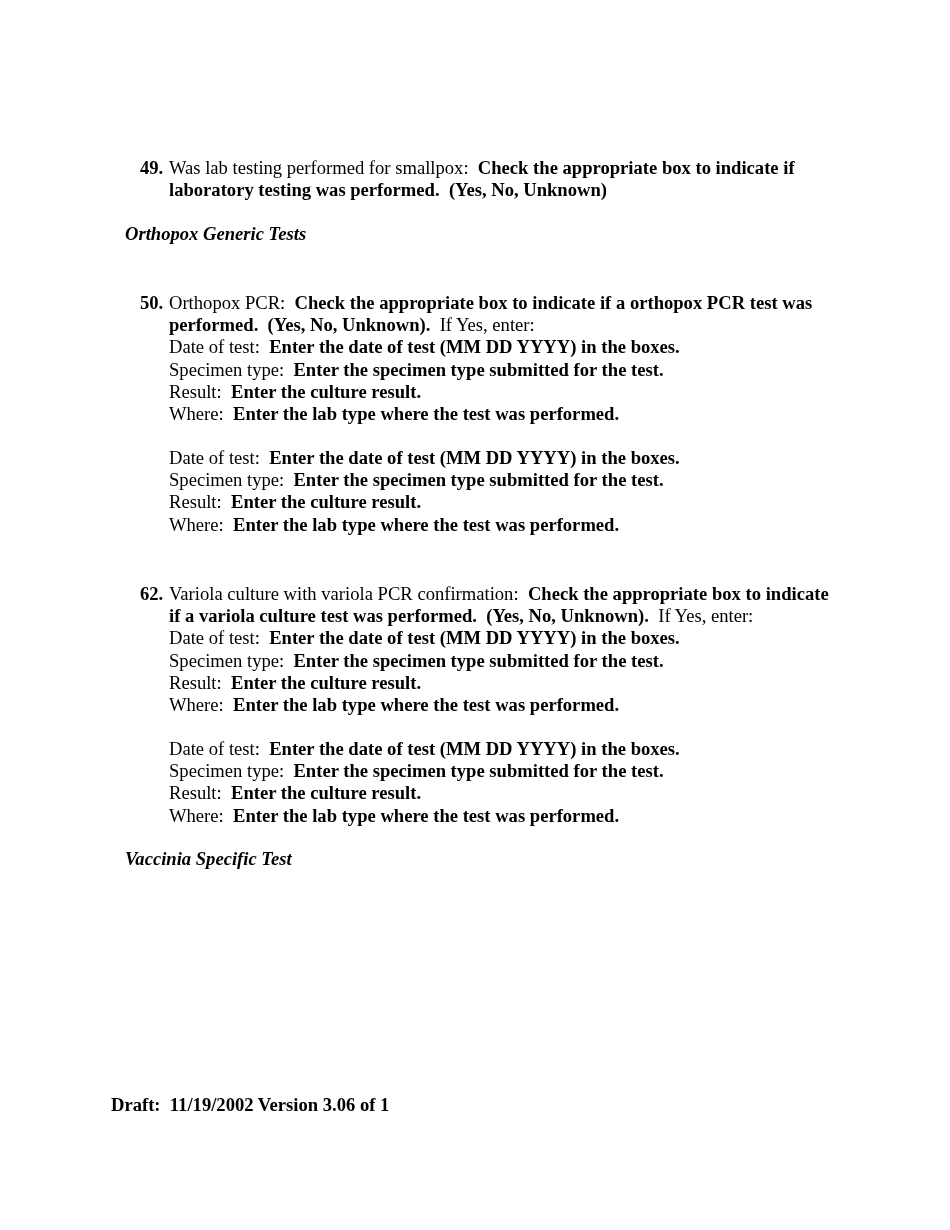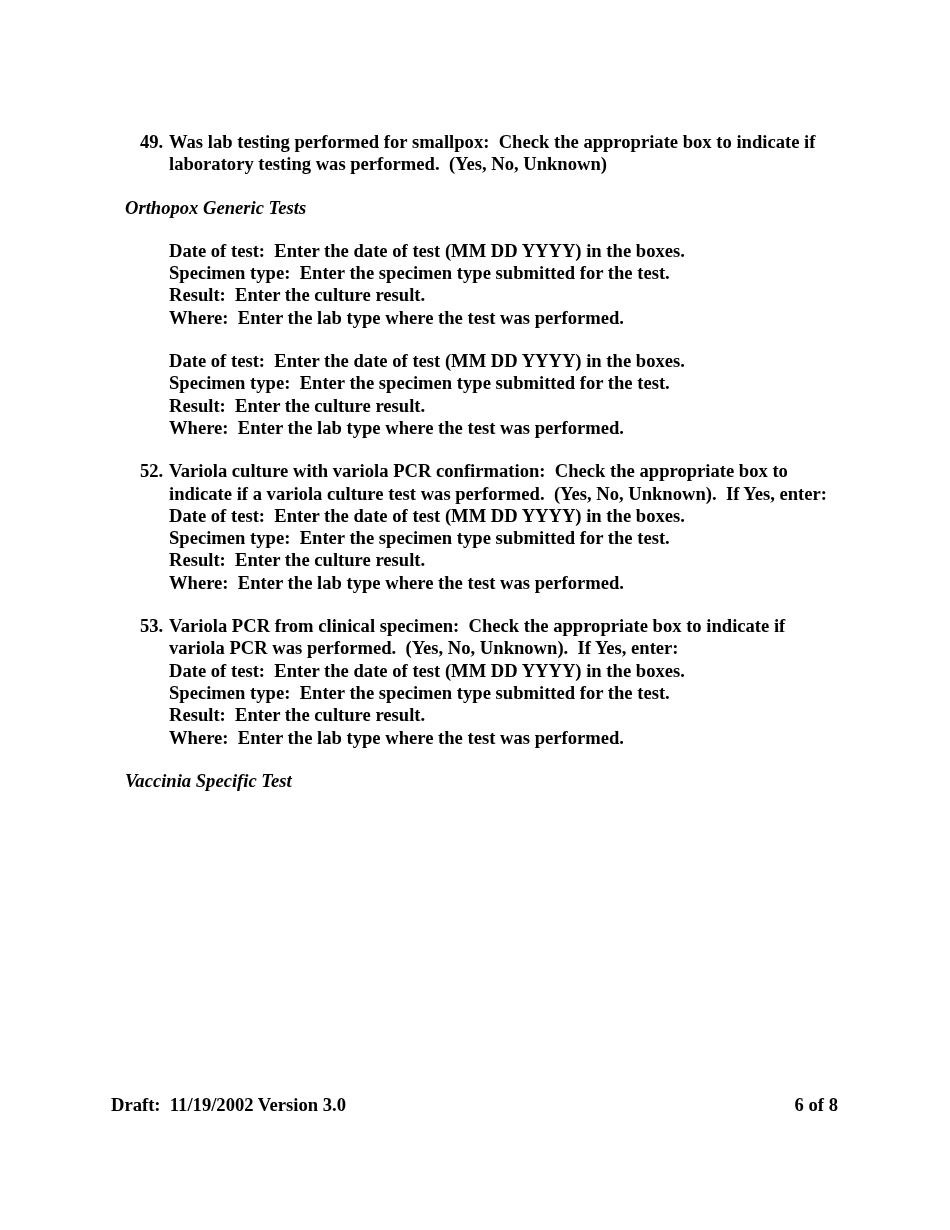--- a/index.html
+++ b/index.html
@@ -15,85 +15,85 @@
     color: #000000;
   }
   .content {
     position: absolute;
     left: 111px;
     top: 131px;
     width: 728px;
   }
   .block { margin-bottom: 21px; }
   span, b { white-space: pre-wrap; font-weight: bold; }
-  b { font-weight: bold; }
+  b { font-weight: normal; }
   .note { font-weight: bold; font-style: italic; }
   .heading { font-weight: bold; font-style: italic; margin-left: 14px; }
   .item { padding-left: 58px; }
   .lead { text-indent: -29px; }
   .num {
     display: inline-block;
     width: 29px;
     text-indent: 0;
     font-weight: bold;
+    margin-top: 26px;
   }
   .detail { text-indent: 0; }
   .footer {
     position: absolute;
     left: 111px;
     right: 112px;
     top: 1094px;
     display: flex;
-    justify-content: space-between;
   }
 </style>
 </head>
 <body>
 
 <div class="content">
 
   <div class="block item">
     <div class="lead"><span class="num">49.</span><b>Was lab testing performed for smallpox:</b><span>  Check the appropriate box to indicate if laboratory testing was performed.  (Yes, No, Unknown)</span></div>
   </div>
 
 
   <div class="block heading">Orthopox Generic Tests</div>
 
   <div class="block item">
+    <div class="lead"><span class="num">50.</span><b>Orthopox PCR:</b><span>  Check the appropriate box to indicate if a orthopox PCR test was performed.  (Yes, No, Unknown).  </span><b>If Yes, enter:</b></div>
     <div class="detail"><b>Date of test:</b><span>  Enter the date of test (MM DD YYYY) in the boxes.</span></div>
     <div class="detail"><b>Specimen type:</b><span>  Enter the specimen type submitted for the test.</span></div>
     <div class="detail"><b>Result:</b><span>  Enter the culture result.</span></div>
     <div class="detail"><b>Where:</b><span>  Enter the lab type where the test was performed.</span></div>
   </div>
 
   <div class="block item">
     <div class="detail"><b>Date of test:</b><span>  Enter the date of test (MM DD YYYY) in the boxes.</span></div>
     <div class="detail"><b>Specimen type:</b><span>  Enter the specimen type submitted for the test.</span></div>
     <div class="detail"><b>Result:</b><span>  Enter the culture result.</span></div>
     <div class="detail"><b>Where:</b><span>  Enter the lab type where the test was performed.</span></div>
   </div>
 
 
   <div class="block item">
-    <div class="lead"><span class="num">52.</span><b>Variola culture with variola PCR confirmation:</b><span>  Check the appropriate box to indicate if a variola culture test was performed.  (Yes, No, Unknown).  </span><b>If Yes, enter:</b></div>
+    <div class="lead"><span class="num">62.</span><b>Variola culture with variola PCR confirmation:</b><span>  Check the appropriate box to indicate if a variola culture test was performed.  (Yes, No, Unknown).  </span><b>If Yes, enter:</b></div>
     <div class="detail"><b>Date of test:</b><span>  Enter the date of test (MM DD YYYY) in the boxes.</span></div>
     <div class="detail"><b>Specimen type:</b><span>  Enter the specimen type submitted for the test.</span></div>
     <div class="detail"><b>Result:</b><span>  Enter the culture result.</span></div>
     <div class="detail"><b>Where:</b><span>  Enter the lab type where the test was performed.</span></div>
   </div>
 
   <div class="block item">
-    <div class="lead"><span class="num">53.</span><b>Variola PCR from clinical specimen:</b><span>  Check the appropriate box to indicate if variola PCR was performed.  (Yes, No, Unknown).  </span><b>If Yes, enter:</b></div>
     <div class="detail"><b>Date of test:</b><span>  Enter the date of test (MM DD YYYY) in the boxes.</span></div>
     <div class="detail"><b>Specimen type:</b><span>  Enter the specimen type submitted for the test.</span></div>
     <div class="detail"><b>Result:</b><span>  Enter the culture result.</span></div>
     <div class="detail"><b>Where:</b><span>  Enter the lab type where the test was performed.</span></div>
   </div>
 
   <div class="block heading">Vaccinia Specific Test</div>
 
 
 </div>
 
 <div class="footer">
   <span>Draft:  11/19/2002 Version 3.0</span>
-  <span>6 of 8</span>
+  <span>6 of 1</span>
 </div>
 
 </body></html>

